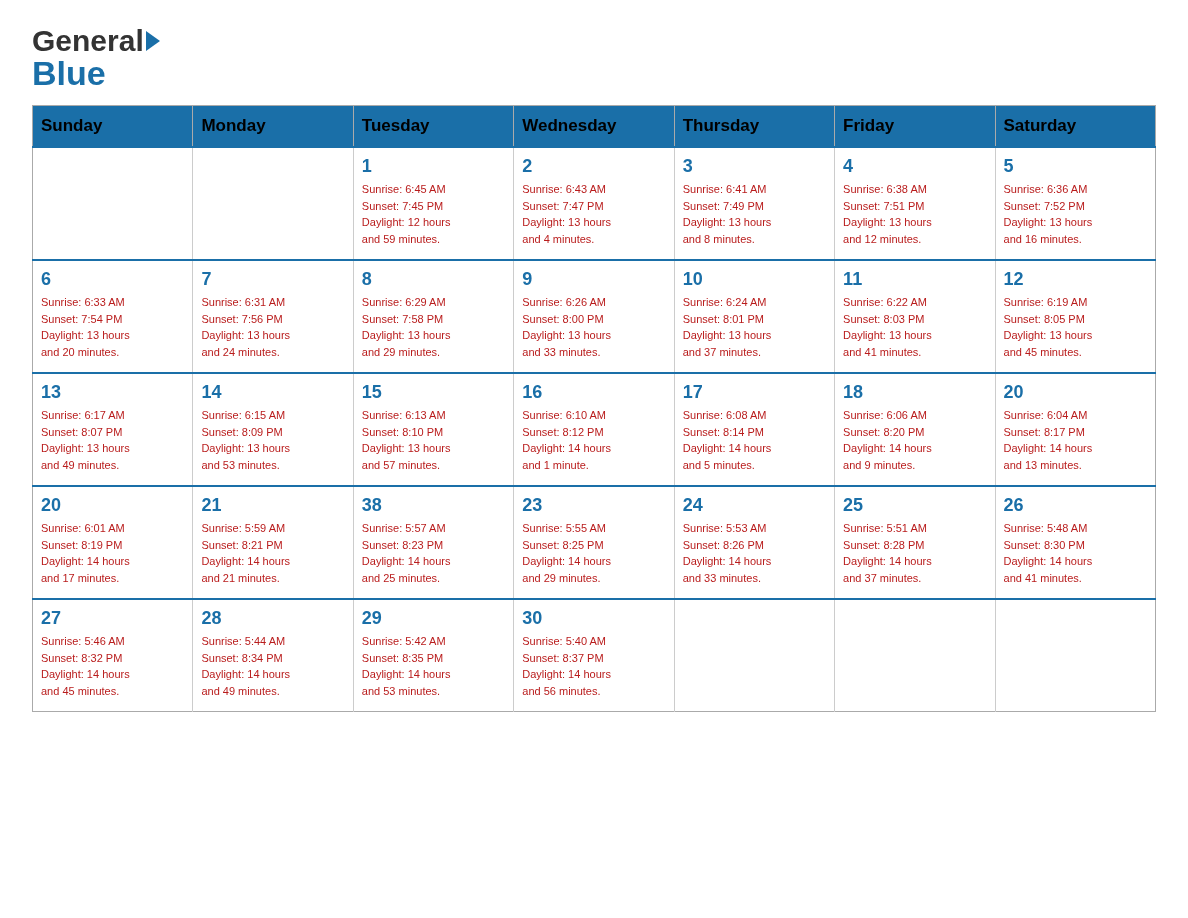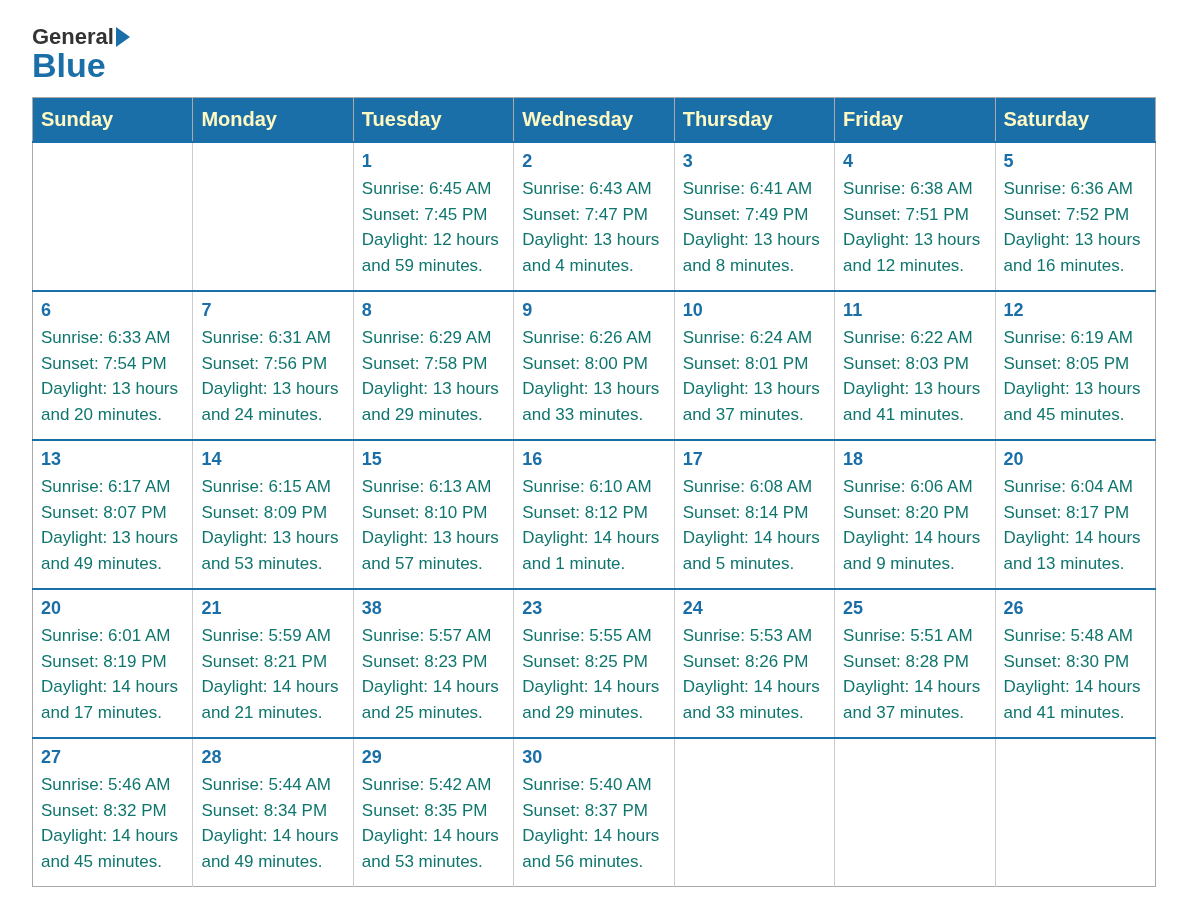--- a/index.html
+++ b/index.html
@@ -42,22 +42,22 @@
     
     .calendar {
       width: 100%;
       border-collapse: collapse;
       border: 1px solid #aaa;
     }
     .calendar thead tr {
       background-color: #1a6fa8;
     }
     .calendar thead th {
-      color: #fef9c3;
-      font-size: 20px;
+      color: #000000;
+      font-size: 17px;
       font-weight: bold;
       padding: 10px 8px;
       text-align: left;
       border: 1px solid #aaa;
     }
     .calendar tbody tr {
       border-top: 2px solid #1a6fa8;
     }
     .calendar tbody td {
       vertical-align: top;
@@ -69,35 +69,35 @@
     .calendar tbody td:last-child {
       border-right: none;
     }
     .day-number {
       font-size: 18px;
       font-weight: bold;
       color: #1a6fa8;
       margin-bottom: 4px;
     }
     .day-info {
-      font-size: 17px;
-      color: #0f766e;
+      font-size: 11px;
+      color: #b91c1c;
       line-height: 1.5;
     }
     .empty-cell {
       background: #fff;
     }
   </style>
 </head>
 <body>
 
 <div class="header">
   <div class="logo-area">
   <div style="display:flex;align-items:center;">
-    <span style="font-size:22px;font-weight:bold;color:#333;">General</span>
+    <span style="font-size:30px;font-weight:bold;color:#333;">General</span>
     <span style="display:inline-block;width:0;height:0;border-left:14px solid #1a6fa8;border-top:10px solid transparent;border-bottom:10px solid transparent;margin:0 2px;"></span>
   </div>
   <span style="font-size:34px;font-weight:bold;color:#1a6fa8;margin-top:-4px;">Blue</span>
 </div>
   <div class="title-area">
     <div class="month-title"></div>
     <div class="location"></div>
   </div>
 </div>
 

